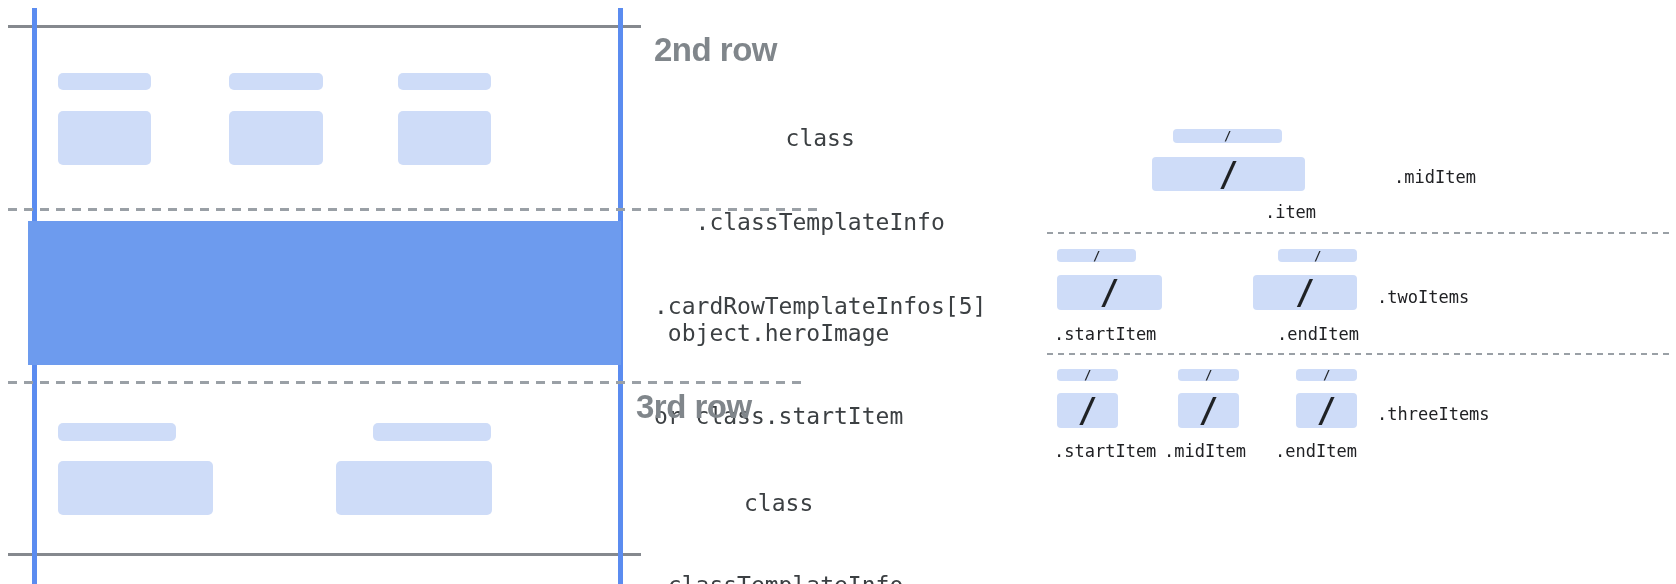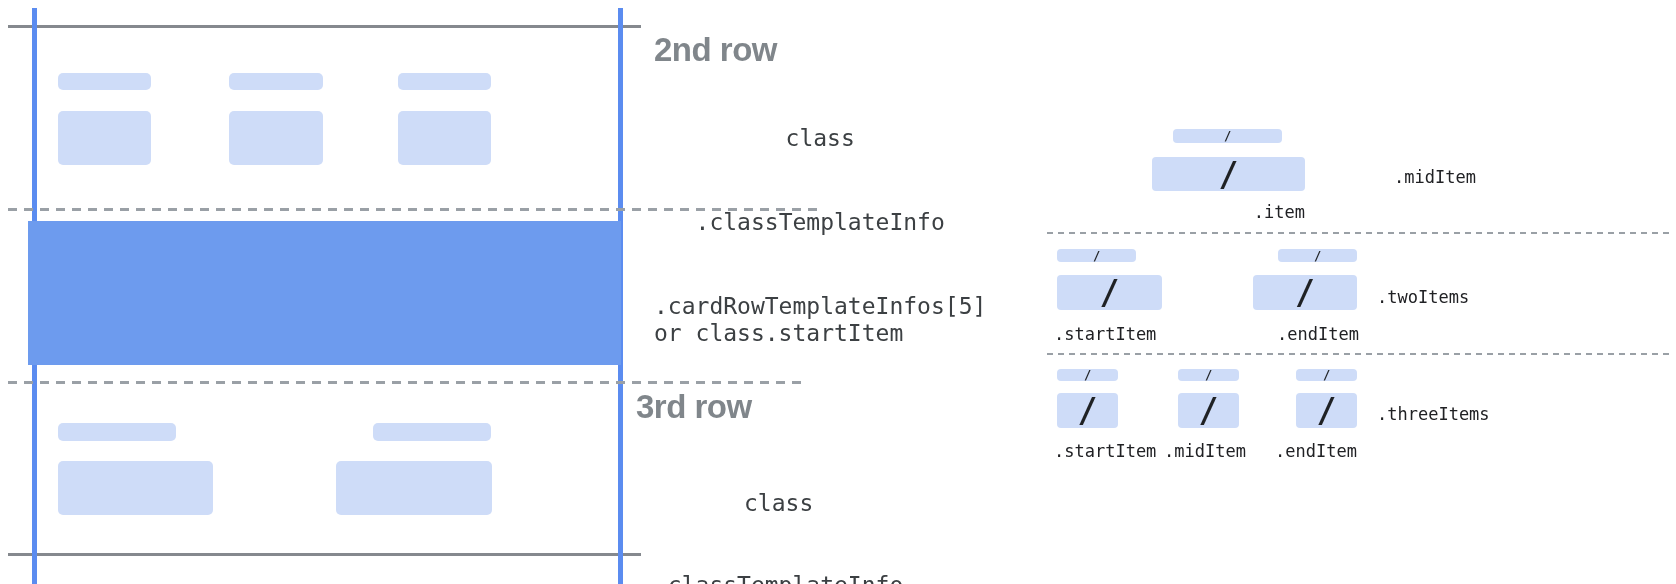--- a/index.html
+++ b/index.html
@@ -78,38 +78,39 @@
 <div class="bar" style="left:336px; top:461px; width:156px; height:54px;"></div>
 
 <div class="heading" style="left:654px; top:30px;">2nd row</div>
 <div class="code" style="left:654px; top:70px;">
   <div>class</div>
   <div>.classTemplateInfo</div>
   <div>.cardRowTemplateInfos[5]</div>
 </div>
 
 <div class="code lh31" style="left:654px; top:266px;">
+  <div>object.heroImage</div>
   <div>or class.startItem</div>
 </div>
 
 <div class="heading" style="left:636px; top:387px;">3rd row</div>
 <div class="code lh30" style="left:654px; top:436px;">
   <div>class</div>
   <div>.classTemplateInfo</div>
   
   
 </div>
 
 <div class="bar r4" style="left:1173px; top:129px; width:109px; height:14px;">
   <span class="slash sm">/</span>
 </div>
 <div class="bar r4" style="left:1152px; top:157px; width:153px; height:34px;">
   <span class="slash lg">/</span>
 </div>
-<div class="mlabel center" style="left:1152px; top:201px; width:153px;text-align:right;">.item</div>
+<div class="mlabel center" style="left:1214px; top:201px; width:153px;">.item</div>
 <div class="mlabel" style="left:1394px; top:166px;">.midItem</div>
 
 <div class="dash fine" style="left:1047px; top:232px; width:625px;"></div>
 
 <div class="bar r4" style="left:1057px; top:249px; width:79px; height:13px;">
   <span class="slash sm">/</span>
 </div>
 <div class="bar r4" style="left:1057px; top:275px; width:105px; height:35px;">
   <span class="slash lg">/</span>
 </div>

